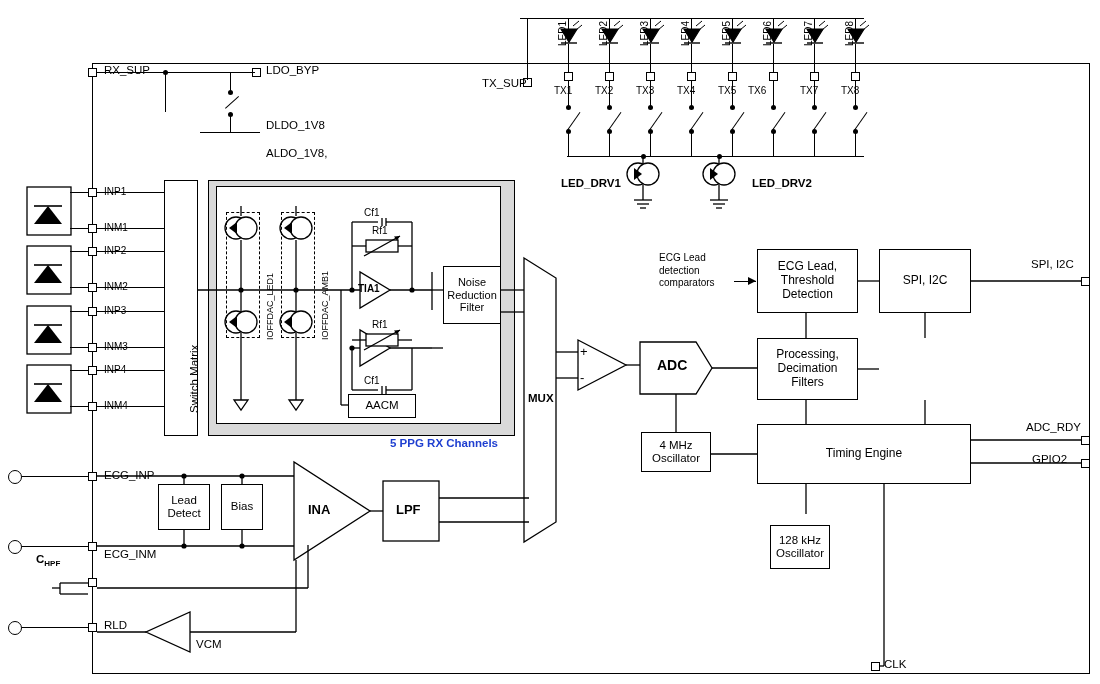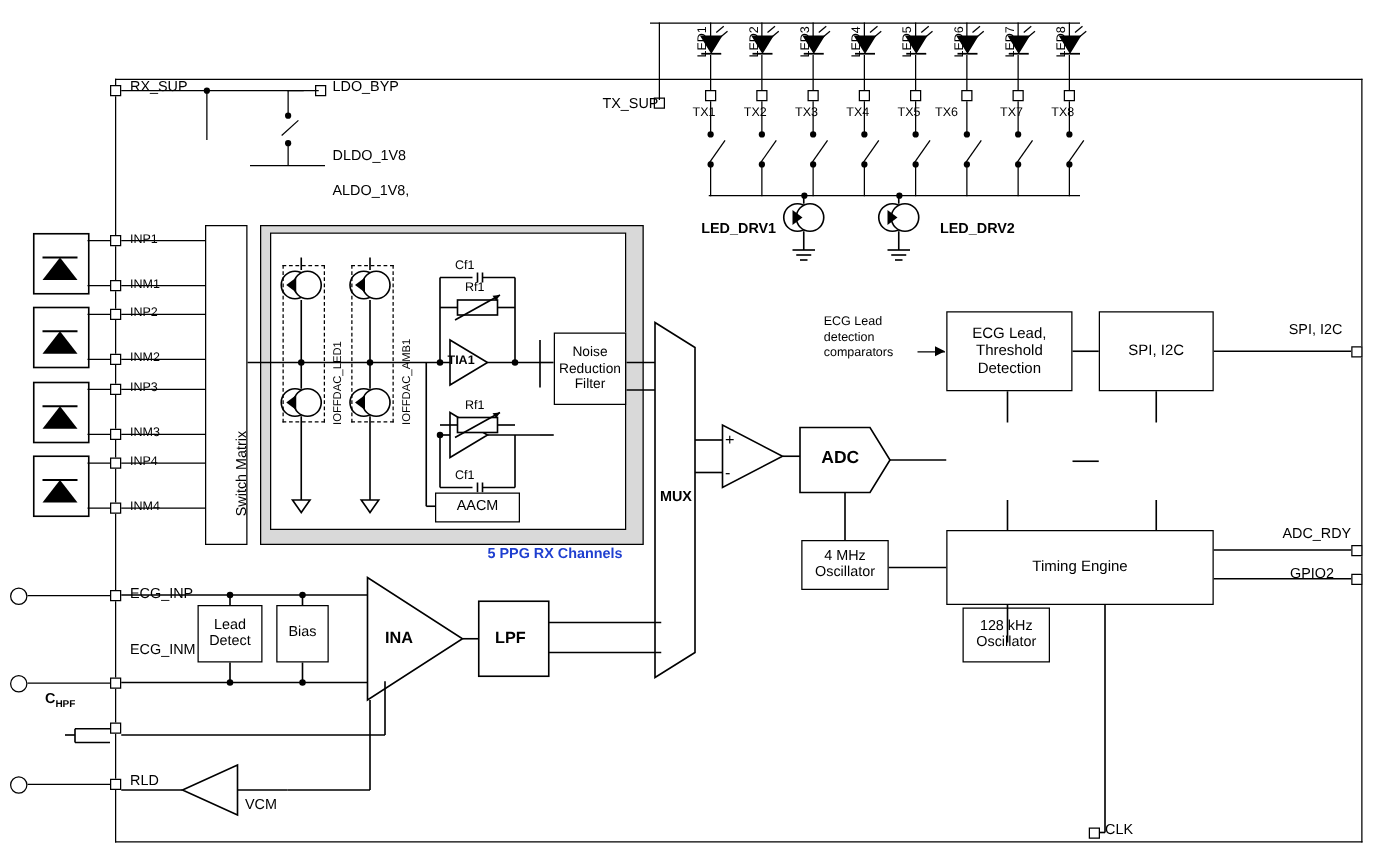--- a/index.html
+++ b/index.html
@@ -473,26 +473,31 @@
   <svg style="left:0; top:0; width:1100px; height:684px;">
     <path d="M756 281 l-8 -4 l0 8 z" fill="#000"></path>
   </svg>
 
   <div class="box b" style="left:757px; top:249px; width:101px; height:64px;">
     <span style="white-space:pre-line;">ECG Lead,
 Threshold
 Detection</span>
   </div>
   <div class="box b" style="left:879px; top:249px; width:92px; height:64px;">SPI, I2C</div>
+  <div class="box b" style="left:757px; top:338px; width:101px; height:62px;">
+    <span style="white-space:pre-line;">Processing,
+Decimation
+Filters</span>
+  </div>
   <div class="box b" style="left:757px; top:424px; width:214px; height:60px;">Timing Engine</div>
   <div class="box b" style="left:641px; top:432px; width:70px; height:40px; font-size:11.5px;">
     <span style="white-space:pre-line;">4 MHz
 Oscillator</span>
   </div>
-  <div class="box b" style="left:770px; top:486px; width:70px; height:44px; font-size:11.5px;">
+  <div class="box b" style="left:770px; top:525px; width:60px; height:44px; font-size:11.5px;">
     <span style="white-space:pre-line;">128 kHz
 Oscillator</span>
   </div>
 
   <svg style="left:0; top:0; width:1100px; height:684px;">
     <line x1="858" y1="281" x2="879" y2="281" stroke="#000" stroke-width="1.3"></line>
     <line x1="858" y1="369" x2="879" y2="369" stroke="#000" stroke-width="1.3"></line>
     <line x1="925" y1="338" x2="925" y2="313" stroke="#000" stroke-width="1.3"></line>
     <line x1="806" y1="338" x2="806" y2="313" stroke="#000" stroke-width="1.3"></line>
     <line x1="806" y1="400" x2="806" y2="424" stroke="#000" stroke-width="1.3"></line>
@@ -519,21 +524,21 @@
   <div class="lbl" style="left:884px; top:658px;">CLK</div>
 
   <div class="circ" style="left:8px; top:470px; width:14px; height:14px;"></div>
   <div class="line hl" style="left:22px; top:476px; width:70px;"></div>
   <div class="pad" style="left:88px; top:472px;"></div>
   <div class="lbl" style="left:104px; top:469px;">ECG_INP</div>
 
   <div class="circ" style="left:8px; top:540px; width:14px; height:14px;"></div>
   <div class="line hl" style="left:22px; top:546px; width:70px;"></div>
   <div class="pad" style="left:88px; top:542px;"></div>
-  <div class="lbl" style="left:104px; top:514px;">ECG_INM</div>
+  <div class="lbl" style="left:104px; top:548px;">ECG_INM</div>
 
   <div class="circ" style="left:8px; top:621px; width:14px; height:14px;"></div>
   <div class="line hl" style="left:22px; top:627px; width:70px;"></div>
   <div class="pad" style="left:88px; top:623px;"></div>
   <div class="lbl" style="left:104px; top:619px;">RLD</div>
 
   <div class="pad" style="left:88px; top:578px;"></div>
   <div class="lbl" style="left:36px; top:553px;font-weight:bold;"><span>C</span><span style="font-size:8px; vertical-align:sub;">HPF</span></div>
   <svg style="left:0; top:0; width:1100px; height:684px;">
     <line x1="60" y1="583" x2="88" y2="583" stroke="#000" stroke-width="1.3"></line>

